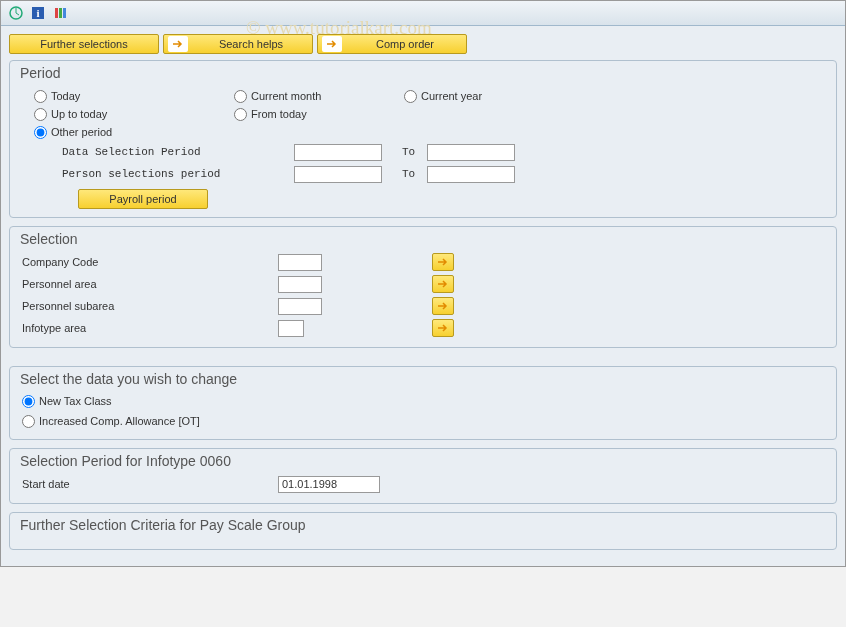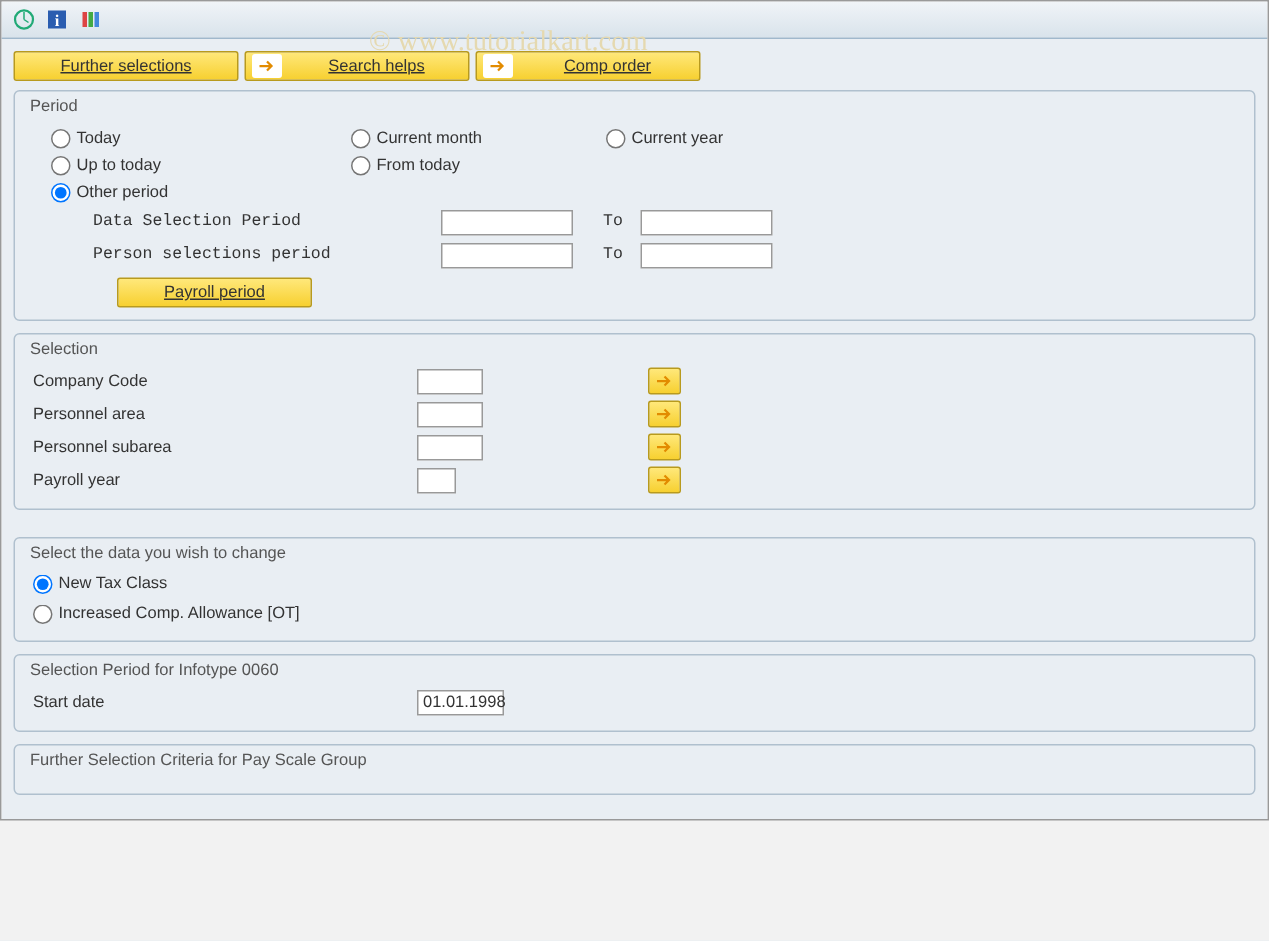--- a/index.html
+++ b/index.html
@@ -49,21 +49,20 @@
     background: linear-gradient(to bottom, #ffe87a, #f7d030);
     border: 1px solid #b89a1e;
     border-radius: 2px;
     height: 20px;
     display: inline-flex;
     align-items: center;
     padding: 0 4px;
     gap: 4px;
     cursor: pointer;
     color: #333;
-    text-decoration: underline;
   }
   .yellow-btn.wide { width: 150px; }
   .yellow-btn.small { width: 22px; height: 18px; justify-content: center; padding: 0; }
   .yellow-btn .arrow-slot {
     width: 20px; height: 16px;
     background: #fff;
     border-radius: 2px;
     display: inline-flex;
     align-items: center;
     justify-content: center;
@@ -71,21 +70,21 @@
   }
   .yellow-btn .label { flex: 1; text-align: center; }
   .groupbox {
     border: 1px solid #b0c0ce;
     border-radius: 4px;
     background: #e9eef3;
     margin-bottom: 8px;
     padding: 4px 8px 8px 8px;
   }
   .groupbox .title {
-    font-size: 11px;
+    font-size: 14px;
     color: #555;
     margin-bottom: 4px;
     padding-left: 2px;
   }
   .radio-row { display: flex; align-items: center; height: 18px; }
   .radio-row .opt { display: flex; align-items:center; gap: 4px; }
   .radio-row .c1 { width: 200px; }
   .radio-row .c2 { width: 170px; }
   .form-row { display: flex; align-items: center; height: 22px; font-family: Liberation Mono, monospace; }
   .form-row .lbl { width: 235px; padding-left: 4px; }
@@ -241,21 +240,21 @@
       <span class="lbl">Personnel subarea</span>
       <div class="fld sm" style="width:44px"><span class="txtval"></span></div>
       <div class="gap"></div>
       <div class="yellow-btn small">
         <svg width="12" height="10">
               <path d="M1 5 L8 5 M6 2 L9 5 L6 8" stroke="#e28b00" stroke-width="1.5" fill="none"></path>
             </svg>
       </div>
     </div>
     <div class="sel-row">
-      <span class="lbl">Payroll year</span>
+      <span class="lbl">Infotype area</span>
       <div class="fld tiny" style="width:26px"><span class="txtval"></span></div>
       <div class="gap" style="width:128px"></div>
       <div class="yellow-btn small">
         <svg width="12" height="10">
               <path d="M1 5 L8 5 M6 2 L9 5 L6 8" stroke="#e28b00" stroke-width="1.5" fill="none"></path>
             </svg>
       </div>
     </div>
   </div>
 
@@ -276,21 +275,21 @@
               <span>Increased Comp. Allowance [OT]</span>
             </span>
       </div>
     </div>
   </div>
 
   <div class="groupbox">
     <div class="title">Selection Period for Infotype 0060</div>
     <div class="sel-row">
       <span class="lbl">Start date</span>
-      <div class="fld" style="width:58px"><span class="txtval">01.01.1998</span></div>
+      <div class="fld" style="width:102px"><span class="txtval">01.01.1998</span></div>
     </div>
   </div>
 
   <div class="groupbox" style="padding-bottom:16px">
     <div class="title" style="margin-bottom:0">Further Selection Criteria for Pay Scale Group</div>
   </div>
 
 </div>
 </div>
 

